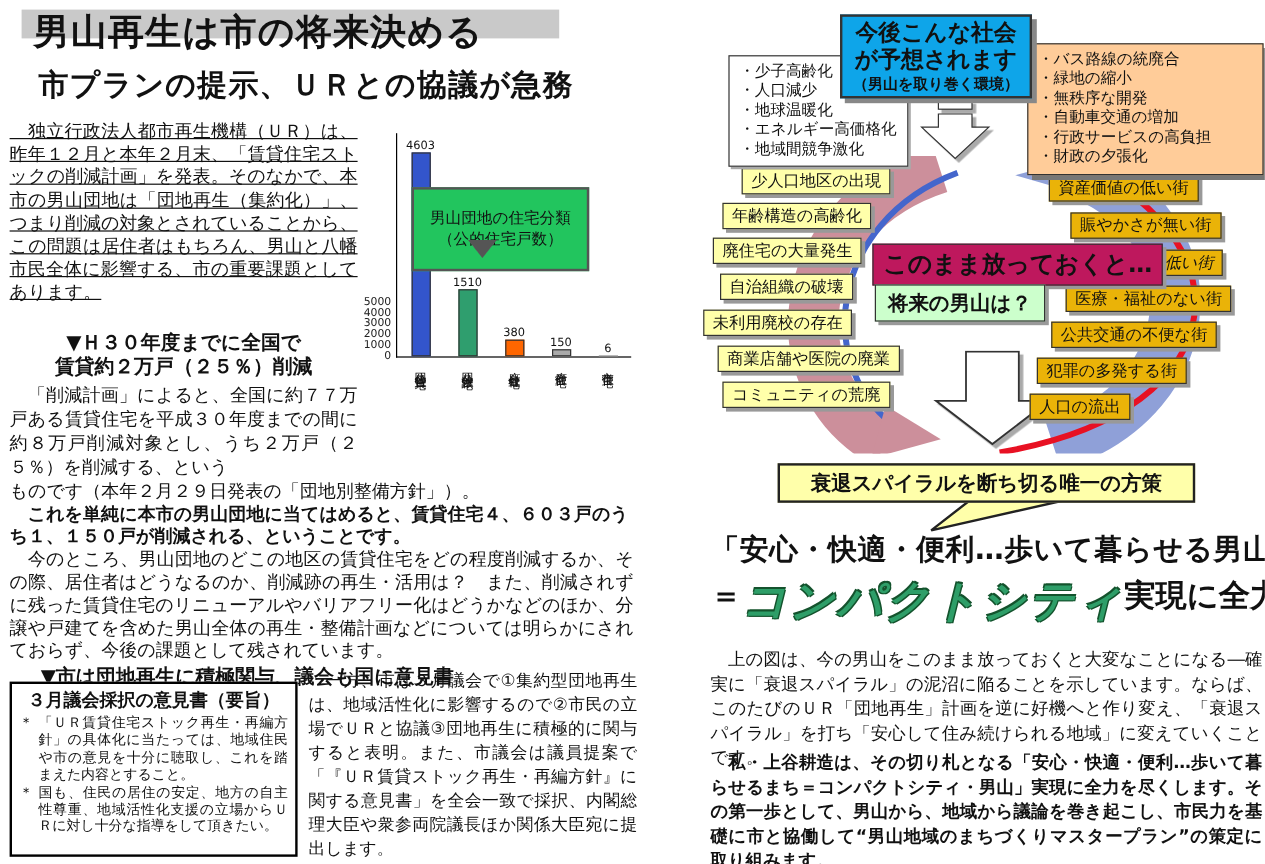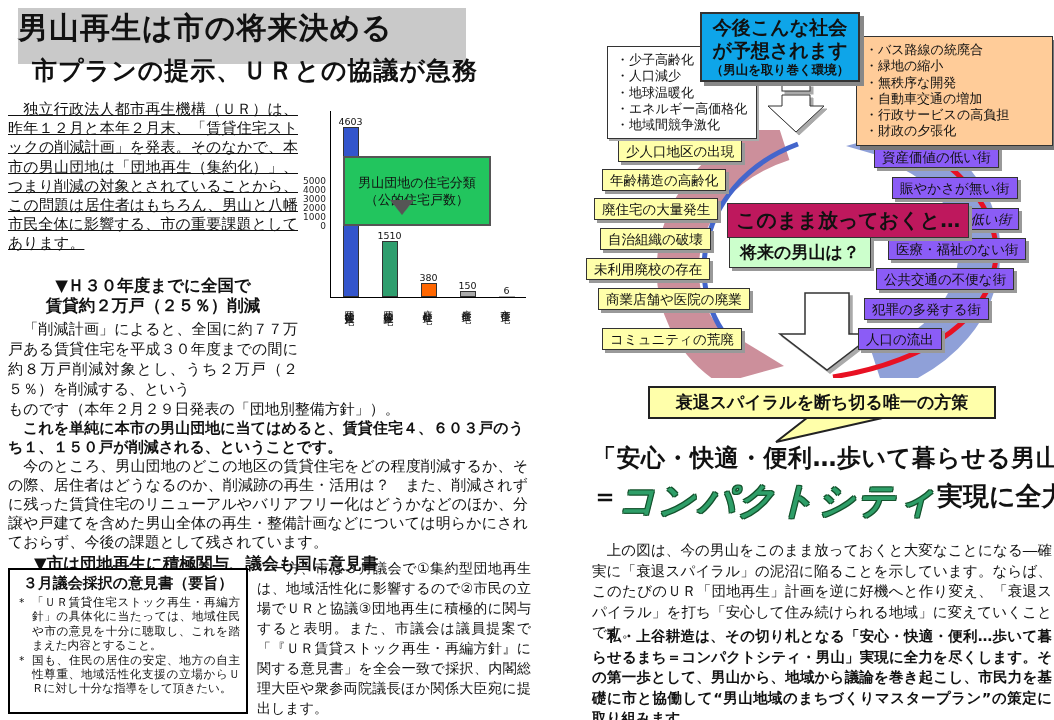--- a/index.html
+++ b/index.html
@@ -6,23 +6,23 @@
   html,body { width:1054px; height:720px; }
   body {
     position:relative; background:#ffffff; overflow:hidden;
     font-family:"DejaVu Sans", sans-serif; color:#111;
   }
   .abs { position:absolute; }
   .jp { text-align:justify; }
 
   
   .lp-title {
-    left:18px; top:8px; width:448px; height:56px;
+    left:18px; top:8px; width:448px; height:24px;
     background:#c9c9c9; font-size:30px; font-weight:bold;
-    line-height:40px; letter-spacing:1px;
+    line-height:40px; padding-left:10px; letter-spacing:1px;
   }
   .lp-subtitle { left:32px; top:54px; font-size:25px; font-weight:bold; letter-spacing:1px; }
   .lp-para1 { left:8px; top:100px; width:290px; font-size:15px; line-height:19.2px;text-decoration:underline; }
   .lp-h1 { left:8px; top:276px; width:290px; text-align:center; font-size:16.5px; font-weight:bold; line-height:20px; }
   .lp-para2 { left:8px; top:319px; width:290px; font-size:15px; line-height:20px; }
   .lp-full1 { left:8px; top:400px; width:516px; font-size:15px; line-height:19px; }
   .lp-full2 { left:8px; top:419px; width:516px; font-size:15px; line-height:19px; font-weight:bold; }
   .lp-full3 { left:8px; top:457px; width:520px; font-size:15px; line-height:19px; }
   .lp-h2 { left:34px; top:553px; font-size:16.5px; font-weight:bold; }
 
@@ -34,21 +34,21 @@
   .ob-item { display:flex; font-size:11.6px; line-height:14.4px; }
   .ob-mark { width:16px; flex:none; }
   .ob-text { flex:1; }
 
   .lp-para6 { left:257px; top:558px; width:274px; font-size:14px; line-height:20px; }
 
   
   .chart { left:296px; top:104px; width:236px; height:266px; }
   .yticks {
     position:absolute; left:0; top:2px; height:196px; width:30px;
-    display:flex; flex-direction:column; justify-content:center;
+    display:flex; flex-direction:column; justify-content:flex-end;
   }
   .yticks span { font-size:9px; text-align:right; color:#222; line-height:9px; }
   .plot {
     position:absolute; left:34px; top:7px; width:196px; height:187px;
     border-left:1px solid #000; border-bottom:1px solid #000;
     display:flex; align-items:flex-end;text-align:center;
   }
   .slot { width:39px; height:100%; display:flex; flex-direction:column; justify-content:flex-end; align-items:center; }
   .bar-val { font-size:9.5px; line-height:11px; color:#111; }
   .bar { width:16px; border:1px solid #333; }
@@ -84,21 +84,21 @@
   }
   .city-box {
     left:856px; top:36px; width:197px; background:#ffcc99;
     border:1px solid #333; box-shadow:4px 4px 0 #777; padding:5px 4px 5px 8px;
     font-size:13px; line-height:16.3px; z-index:4;
   }
   .spiral-label {
     background:#ffffaa; border:1px solid #333; box-shadow:3px 3px 0 #999;
     font-size:13.5px; line-height:16px; padding:2px 7px; white-space:nowrap; z-index:3;
   }
-  .spiral-label.warm { background:#8b5cf6; }
+  .spiral-label.warm { background:#eab308; }
   .center-box1 {
     left:727px; top:203px; background:#be185d; border:1px solid #333; box-shadow:3px 3px 0 #999;
     font-size:20px; font-weight:bold; padding:3px 8px; z-index:4; white-space:nowrap;
   }
   .center-box2 {
     left:729px; top:237px; background:#ccffcc; border:1px solid #333; box-shadow:3px 3px 0 #999;
     font-size:17px; font-weight:bold; padding:3px 10px; z-index:4; white-space:nowrap;
   }
   .big-callout {
     left:648px; top:386px; width:348px; background:#ffffaa; border:2px solid #222;
@@ -237,21 +237,21 @@
   <polygon points="318,0 258,16 320,34" fill="#8fa0d8"></polygon>
   <path d="M300,2 C452,62 452,212 245,247" stroke="#e81123" stroke-width="5" fill="none"></path>
 </svg>
 
 <div class="abs spiral-label" style="left:618px; top:140px;">少人口地区の出現</div>
 <div class="abs spiral-label" style="left:602px; top:169px;">年齢構造の高齢化</div>
 <div class="abs spiral-label" style="left:594px; top:198px;">廃住宅の大量発生</div>
 <div class="abs spiral-label" style="left:600px; top:228px;">自治組織の破壊</div>
 <div class="abs spiral-label" style="left:586px; top:258px;">未利用廃校の存在</div>
 <div class="abs spiral-label" style="left:598px; top:288px;">商業店舗や医院の廃業</div>
-<div class="abs spiral-label" style="left:602px; top:328px;">コミュニティの荒廃</div>
+<div class="abs spiral-label" style="left:602px; top:318px;">コミュニティの荒廃</div>
 
 <div class="abs spiral-label warm" style="left:874px; top:146px;">資産価値の低い街</div>
 <div class="abs spiral-label warm" style="left:892px; top:177px;">賑やかさが無い街</div>
 <div class="abs spiral-label warm" style="left:908px; top:208px;font-style:italic;">利便性の低い街</div>
 <div class="abs spiral-label warm" style="left:888px; top:238px;">医療・福祉のない街</div>
 <div class="abs spiral-label warm" style="left:876px; top:268px;">公共交通の不便な街</div>
 <div class="abs spiral-label warm" style="left:864px; top:298px;">犯罪の多発する街</div>
 <div class="abs spiral-label warm" style="left:858px; top:328px;">人口の流出</div>
 
 <div class="abs center-box1">このまま放っておくと…</div>

